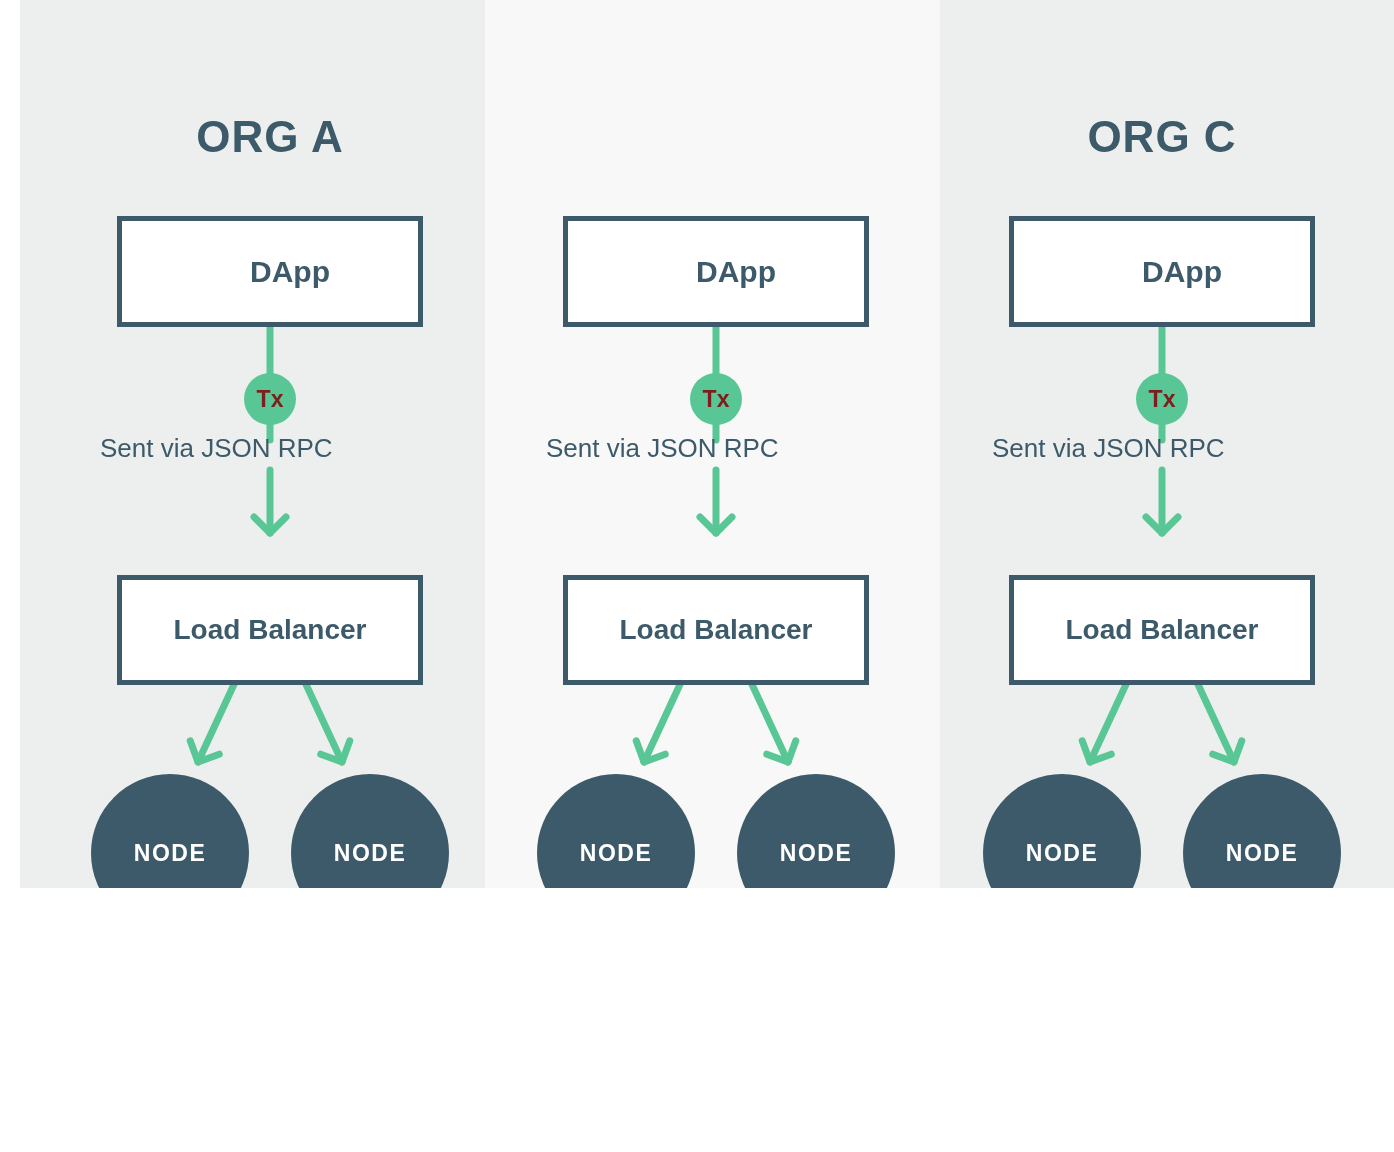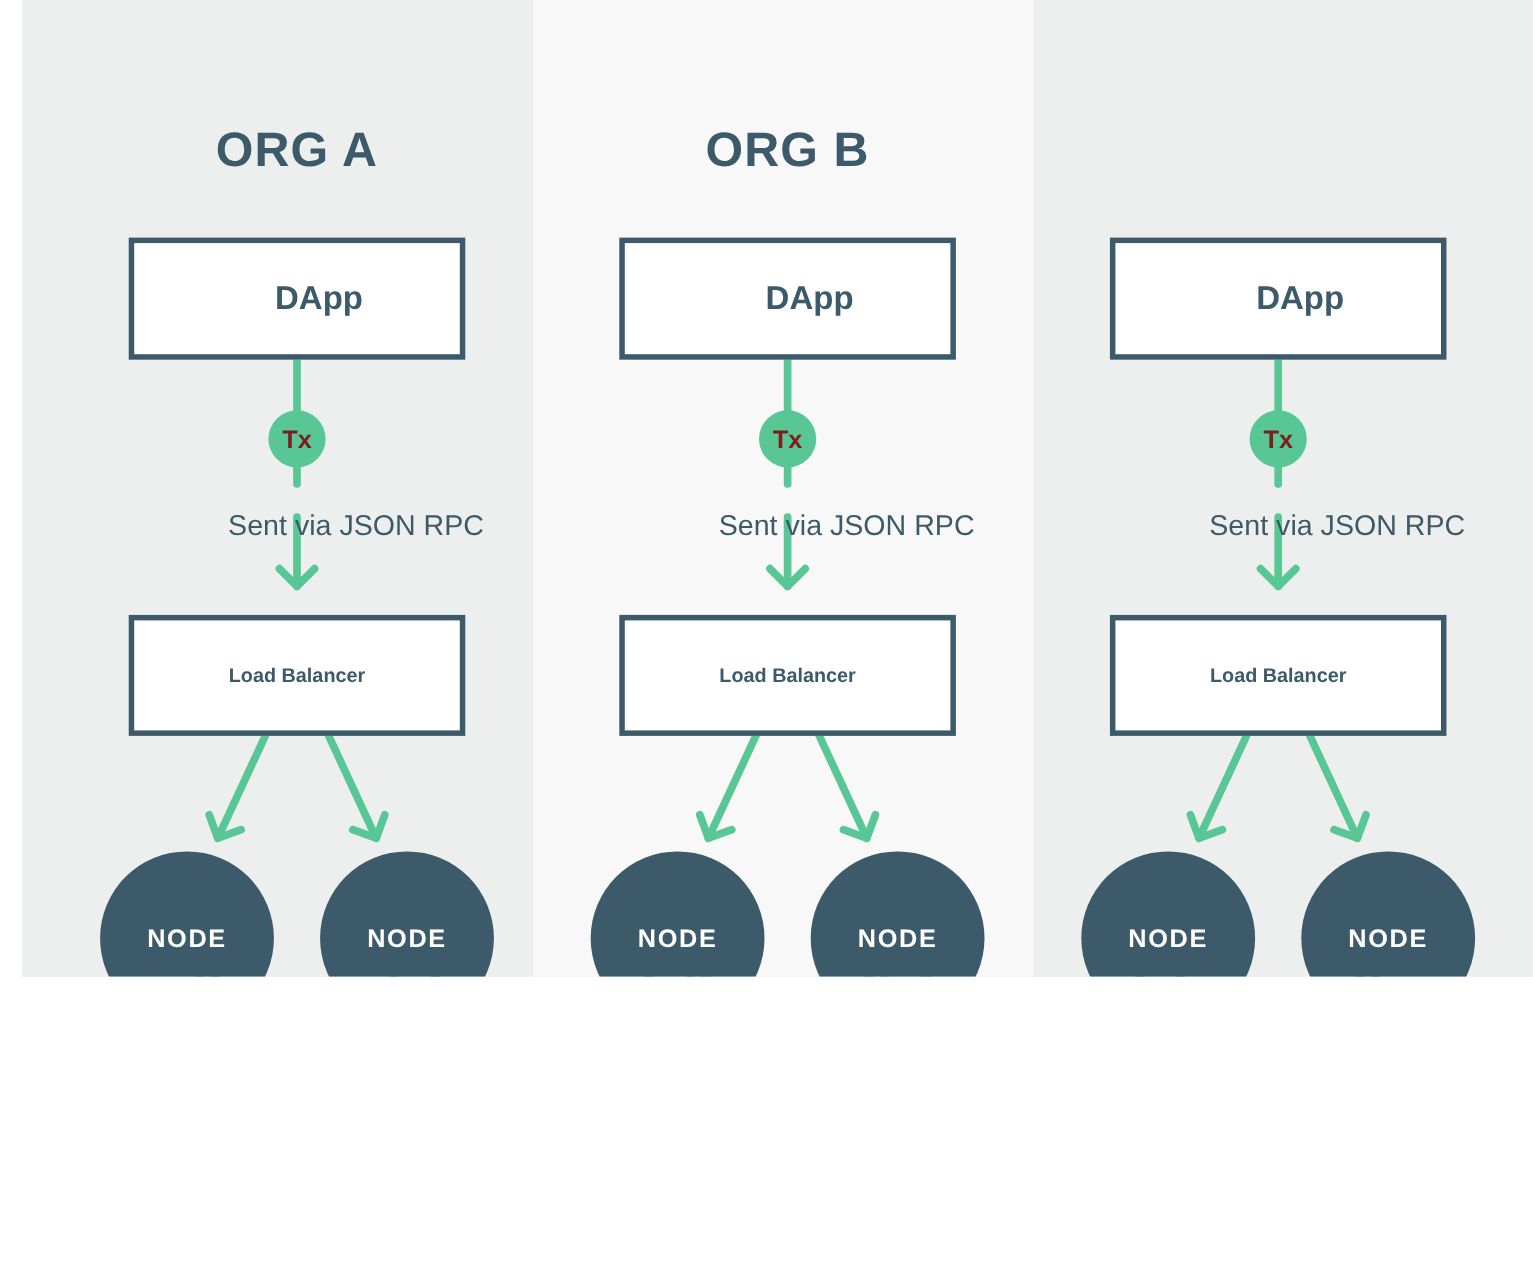--- a/index.html
+++ b/index.html
@@ -32,30 +32,30 @@
     text-align:center;font-size:44px;font-weight:bold;letter-spacing:1px;
     color:var(--dark);
   }
   .box{
     position:absolute;left:calc(var(--cx) - 153px);width:306px;box-sizing:border-box;
     background:var(--box_bg);border:5px solid var(--dark);
     display:flex;align-items:center;justify-content:center;
     color:var(--dark);font-weight:bold;
   }
   .box.dapp{top:216px;height:111px;font-size:30px;padding-left:40px;}
-  .box.lb{top:559px;height:110px;font-size:18px;}
+  .box.lb{top:575px;height:110px;font-size:28px;}
   .tx-circle{
     position:absolute;left:calc(var(--cx) - 26px);top:373px;width:52px;height:52px;
     border-radius:50%;background:var(--green);color:#7f1d1d;
     display:flex;align-items:center;justify-content:center;
     font-size:23px;font-weight:bold;
   }
   .rpc-caption{
-    position:absolute;left:calc(var(--cx) - 170px);top:462px;width:340px;
-    text-align:right;font-size:26px;color:var(--dark);
+    position:absolute;left:calc(var(--cx) - 170px);top:433px;width:340px;
+    text-align:left;font-size:26px;color:var(--dark);
   }
   .node{
     position:absolute;top:774px;width:158px;height:158px;border-radius:50%;
     background:var(--dark);color:var(--node_text);
     display:flex;align-items:center;justify-content:center;
     font-size:23px;font-weight:bold;letter-spacing:1.5px;
   }
   .node.left{left:calc(var(--cx) - 179px);}
   .node.right{left:calc(var(--cx) + 21px);}
   .org-a{--cx:250px;}
@@ -116,40 +116,40 @@
     </div>
     <div class="node left">
       <span>NODE</span>
     </div>
     <div class="node right">
       <span>NODE</span>
     </div>
   </div>
 
   <div class="org org-b">
-    <div class="org-title">ORG B</div>
     <div class="box dapp">
       <span>DApp</span>
     </div>
     <div class="tx-circle">
       <span>Tx</span>
     </div>
     <div class="rpc-caption">Sent via JSON RPC</div>
     <div class="box lb">
       <span>Load Balancer</span>
     </div>
     <div class="node left">
       <span>NODE</span>
     </div>
     <div class="node right">
       <span>NODE</span>
     </div>
   </div>
 
   <div class="org org-c">
+    <div class="org-title">ORG C</div>
     <div class="box dapp">
       <span>DApp</span>
     </div>
     <div class="tx-circle">
       <span>Tx</span>
     </div>
     <div class="rpc-caption">Sent via JSON RPC</div>
     <div class="box lb">
       <span>Load Balancer</span>
     </div>

